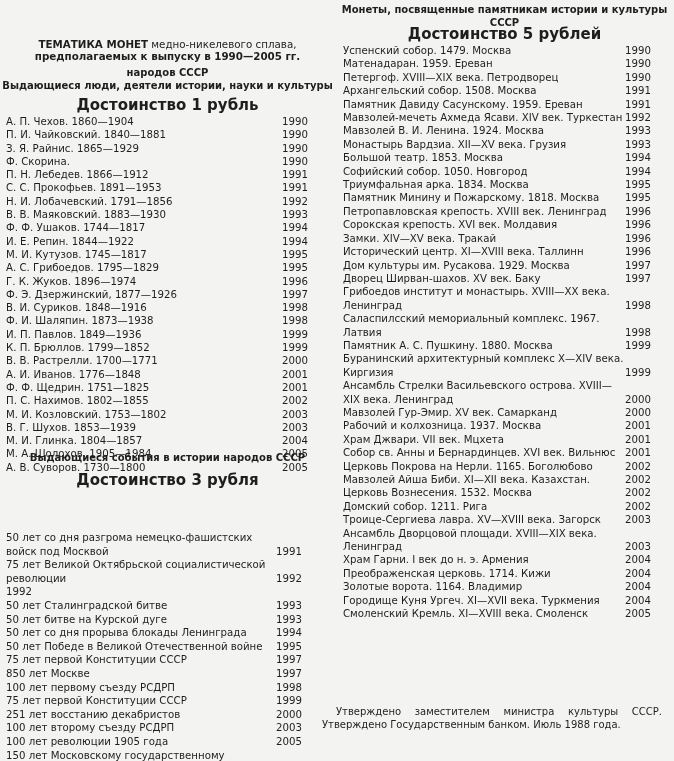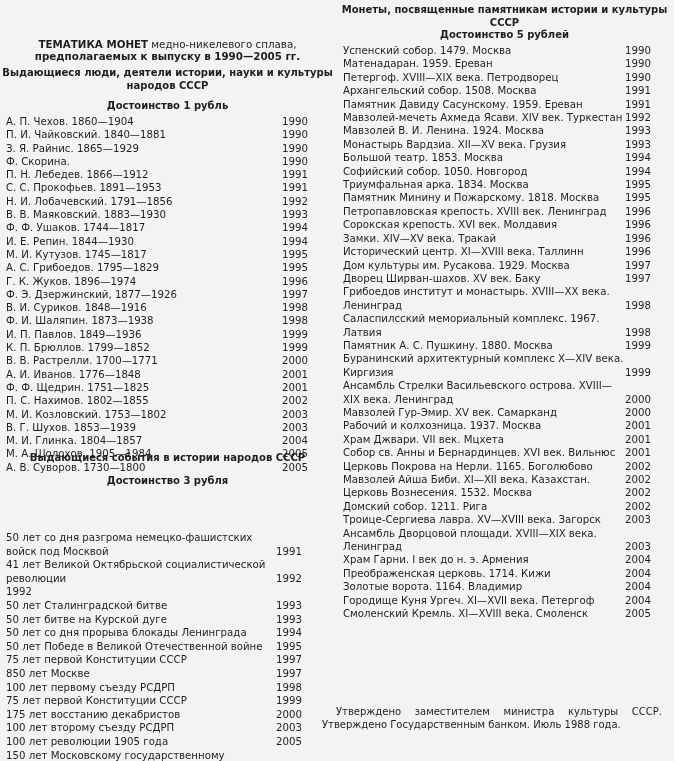--- a/index.html
+++ b/index.html
@@ -10,21 +10,21 @@
       font-family: "DejaVu Sans", sans-serif;
       font-size: 10.2px;
       position: relative;
     }
     .col { position: absolute; top: 0; }
     .left { left: 0; width: 335px; }
     .right { left: 335px; width: 339px; }
     .h-title { text-align: center; font-weight: bold; line-height: 12px; font-size: 10.3px; }
     .h-title .reg { font-weight: normal; }
     .h-sub { text-align: center; font-weight: bold; line-height: 12.5px; font-size: 10px; }
-    .h-den { text-align: center; font-weight: bold; font-size: 10px; line-height: 13px; }
+    .h-den { text-align: center; font-weight: bold; font-size: 15px; line-height: 13px; }
     .row { display: flex; align-items: flex-end; line-height: 13.3px; }
     .row .n { flex: 1; }
     .row .y { width: 40px; text-align: left; }
     .l-list { position: absolute; left: 6px; width: 306px; }
     .l-list .y { width: 30px; }
     .r-list { position: absolute; left: 8px; width: 318px; }
     .r-list .row { line-height: 13.4px; }
     .r-list .y { width: 36px; }
     .ev-list { position: absolute; left: 6px; width: 306px; }
     .ev-list .row { line-height: 13.6px; }
@@ -36,22 +36,22 @@
 <body>
 
 <div class="col left">
   <div style="position:absolute; top:38px; left:0; width:335px;">
     <div class="h-title">
       <span>ТЕМАТИКА МОНЕТ</span><span class="reg"> медно-никелевого сплава,</span>
     </div>
     <div class="h-title">предполагаемых к выпуску в 1990—2005 гг.</div>
   </div>
   <div style="position:absolute; top:67px; left:0; width:335px;">
+    <div class="h-sub">народов СССР</div>
     <div class="h-sub">Выдающиеся люди, деятели истории, науки и культуры</div>
-    <div class="h-sub">народов СССР</div>
   </div>
   <div class="h-den" style="position:absolute; top:99px; left:0; width:335px;">Достоинство 1 рубль</div>
 
   <div class="l-list" style="top:115px;" id="people-list">
       <div class="row">
         <span class="n">А. П. Чехов. 1860—1904</span>
         <span class="y">1990</span>
       </div>
       <div class="row">
         <span class="n">П. И. Чайковский. 1840—1881</span>
@@ -79,21 +79,21 @@
       </div>
       <div class="row">
         <span class="n">В. В. Маяковский. 1883—1930</span>
         <span class="y">1993</span>
       </div>
       <div class="row">
         <span class="n">Ф. Ф. Ушаков. 1744—1817</span>
         <span class="y">1994</span>
       </div>
       <div class="row">
-        <span class="n">И. Е. Репин. 1844—1930</span>
+        <span class="n">И. Е. Репин. 1844—1922</span>
         <span class="y">1994</span>
       </div>
       <div class="row">
         <span class="n">М. И. Кутузов. 1745—1817</span>
         <span class="y">1995</span>
       </div>
       <div class="row">
         <span class="n">А. С. Грибоедов. 1795—1829</span>
         <span class="y">1995</span>
       </div>
@@ -161,21 +161,21 @@
 
   <div class="h-sub" style="position:absolute; top:452px; left:0; width:335px;">Выдающиеся события в истории народов СССР</div>
   <div class="h-den" style="position:absolute; top:474px; left:0; width:335px;">Достоинство 3 рубля</div>
 
   <div class="ev-list" style="top:491px;margin-top:40px;" id="events-list">
       <div class="row">
         <span class="n">50 лет со дня разгрома немецко-фашистских войск под Москвой</span>
         <span class="y">1991</span>
       </div>
       <div class="row">
-        <span class="n">41 лет Великой Октябрьской социалистической революции</span>
+        <span class="n">75 лет Великой Октябрьской социалистической революции</span>
         <span class="y">1992</span>
       </div>
       <div class="row">
         <span class="y">1992</span>
       </div>
       <div class="row">
         <span class="n">50 лет Сталинградской битве</span>
         <span class="y">1993</span>
       </div>
       <div class="row">
@@ -200,21 +200,21 @@
       </div>
       <div class="row">
         <span class="n">100 лет первому съезду РСДРП</span>
         <span class="y">1998</span>
       </div>
       <div class="row">
         <span class="n">75 лет первой Конституции СССР</span>
         <span class="y">1999</span>
       </div>
       <div class="row">
-        <span class="n">175 лет восстанию декабристов</span>
+        <span class="n">251 лет восстанию декабристов</span>
         <span class="y">2000</span>
       </div>
       <div class="row">
         <span class="n">100 лет второму съезду РСДРП</span>
         <span class="y">2003</span>
       </div>
       <div class="row">
         <span class="n">100 лет революции 1905 года</span>
         <span class="y">2005</span>
       </div>
@@ -367,21 +367,21 @@
       </div>
       <div class="row">
         <span class="n">Преображенская церковь. 1714. Кижи</span>
         <span class="y">2004</span>
       </div>
       <div class="row">
         <span class="n">Золотые ворота. 1164. Владимир</span>
         <span class="y">2004</span>
       </div>
       <div class="row">
-        <span class="n">Городище Куня Ургеч. XI—XVII века. Петергоф</span>
+        <span class="n">Городище Куня Ургеч. XI—XVII века. Туркмения</span>
         <span class="y">2004</span>
       </div>
       <div class="row">
         <span class="n">Смоленский Кремль. XI—XVIII века. Смоленск</span>
         <span class="y">2005</span>
       </div>
     </div>
 </div>
 
 <div class="note">

